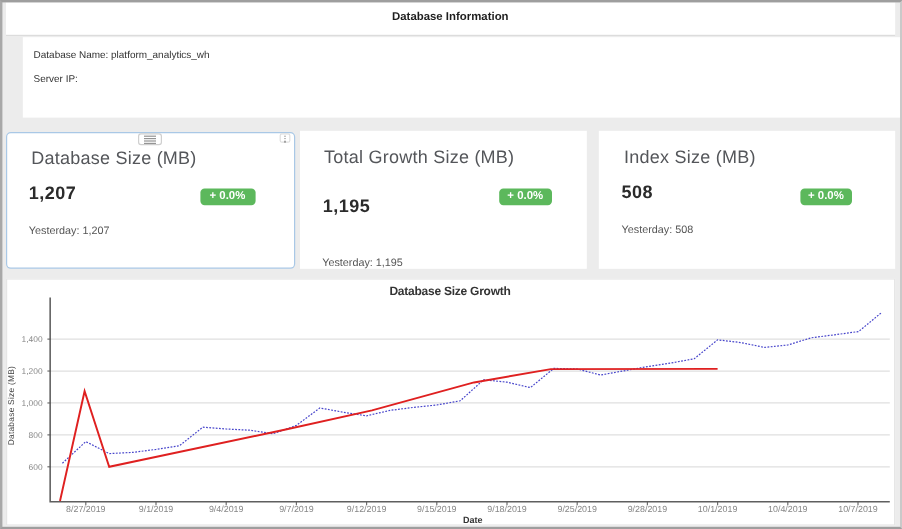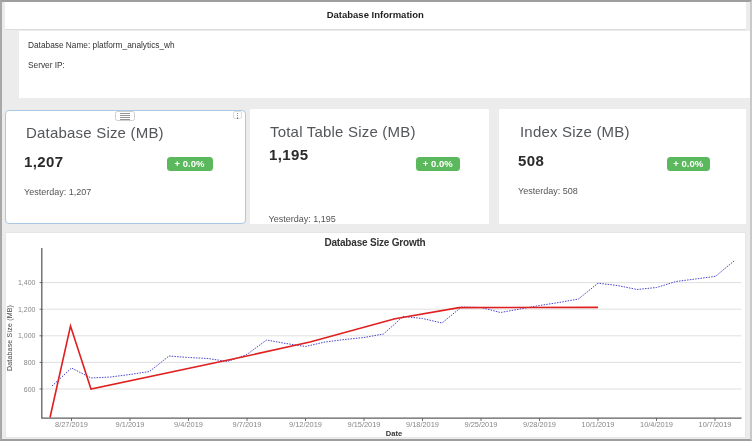--- a/index.html
+++ b/index.html
@@ -50,22 +50,22 @@
     <i style="top:1px"></i>
     <i style="top:3.1px"></i>
     <i style="top:5.2px"></i>
   </div>
 
   <div class="ct" style="left:26px; top:124px;">Database Size (MB)</div>
   <div class="cv" style="left:24px; top:153px;">1,207</div>
   <div class="badge" style="left:166.5px; top:157.2px; width:46px;">+ 0.0%</div>
   <div class="cy" style="left:24px; top:186.5px;">Yesterday: 1,207</div>
 
-  <div class="ct" style="left:270px; top:122.5px;">Total Table Size (MB)</div>
-  <div class="cv" style="left:269px; top:146px;text-align:right;">1,195</div>
+  <div class="ct" style="left:270px; top:122.5px;">Total Growth Size (MB)</div>
+  <div class="cv" style="left:269px; top:164px;text-align:right;">1,195</div>
   <div class="badge" style="left:415.7px; top:157.2px; width:44px;">+ 0.0%</div>
   <div class="cy" style="left:268.5px; top:185.5px;margin-top:28px;">Yesterday: 1,195</div>
 
   <div class="ct" style="left:520px; top:122.5px;">Index Size (MB)</div>
   <div class="cv" style="left:518px; top:151.5px;">508</div>
   <div class="badge" style="left:666.5px; top:157.2px; width:43.5px;">+ 0.0%</div>
   <div class="cy" style="left:518px; top:185.5px;">Yesterday: 508</div>
 
   <div class="panel chart"></div>
 

